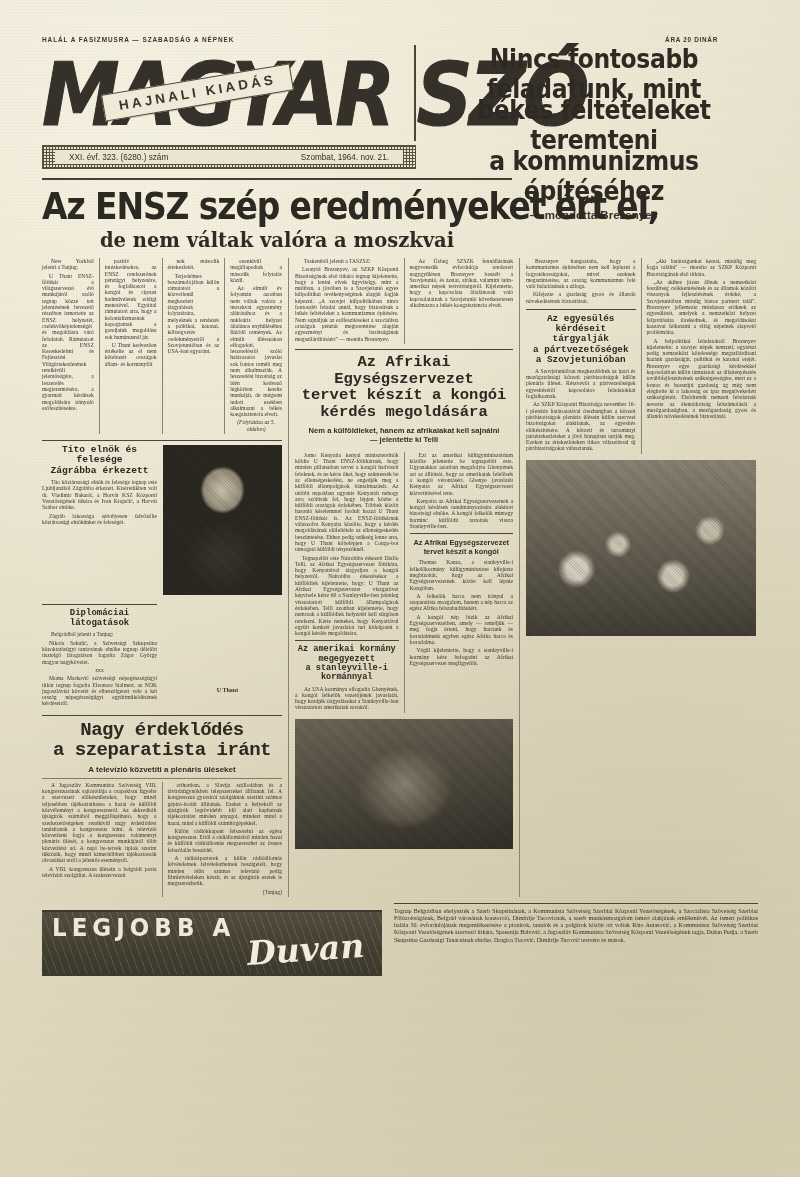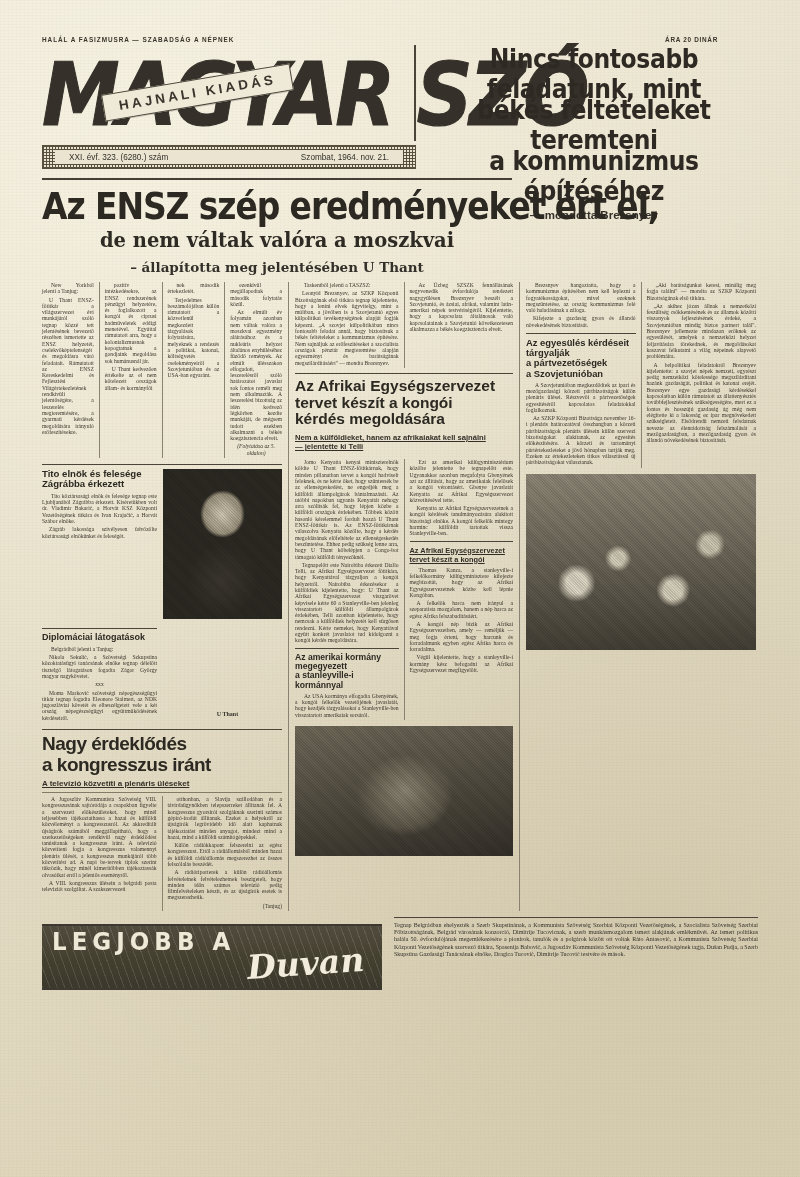--- a/index.html
+++ b/index.html
@@ -76,24 +76,24 @@
   
   .body{display:flex;margin-top:7px;}
   .col{position:relative;}
   .vr{width:1px;background:#8a8271;margin:0 5px;align-self:stretch;}
 
   p.tx{margin:0 0 2px;font-family:"Liberation Serif",serif;font-size:5.6px;
     line-height:6.3px;text-align:justify;text-indent:7px;color:#3b362d;
     hyphens:auto;-webkit-hyphens:auto;}
   p.tx.first{text-indent:9px;}
 
-  .sechead{font-family:Liberation Sans, sans-serif;font-weight:700;text-align:left;
+  .sechead{font-family:Liberation Mono, monospace;font-weight:700;text-align:center;
     color:#2c2922;line-height:1.08;}
-  .sub{font-family:"Liberation Sans",sans-serif;font-weight:700;
-    color:#332f28;text-decoration:underline;}
+  .sub{font-family:"Liberation Sans",sans-serif;font-weight:700;text-align:center;
+    color:#332f28;}
 
   .boxtop{border-top:1.6px solid #4a4439;padding-top:4px;margin-top:5px;}
 
   
   .photo{position:relative;overflow:hidden;background:#6a6456;}
   .photo .ph-in{position:absolute;inset:0;}
   .halftone{position:absolute;inset:0;opacity:.5;
     background-image:repeating-linear-gradient(45deg,rgba(0,0,0,.25) 0 1px,rgba(0,0,0,0) 1px 2px);}
   .portrait .ph-in{
     background:
@@ -160,21 +160,20 @@
   <div class="datebar">
     <div class="inner">
       <span>XXI. évf. 323. (6280.) szám</span>
       <span>Szombat, 1964. nov. 21.</span>
     </div>
   </div>
 
   <div class="banner">
     <h1>Az ENSZ szép eredményeket ért el,</h1>
     <h2>de nem váltak valóra a moszkvai</h2>
-    <h3>– állapította meg jelentésében U Thant</h3>
   </div>
 
   <div class="body">
 
     <div class="col" style="width:240px">
 
       <div style="display:flex">
         <div style="width:56px">
           <p class="tx first">New Yorkból jelenti a Tanjug:</p>
           <p class="tx">U Thant ENSZ-főtitkár a világszervezet évi munkájáról szóló tegnap közzé tett jelentésének bevezető részében ismertette az ENSZ helyzetét, cselekvőképtelenségét és megoldásra váró feladatait. Rámutatott az ENSZ Kereskedelmi és Fejlesztési Világértekezletének rendkívüli jelentőségére, a leszerelés megteremtésére, a gyarmati kérdések megoldására irányuló erőfeszítésekre.</p>
@@ -220,21 +219,21 @@
           <p class="tx" style="text-align:center;text-indent:0">xxx</p>
           <p class="tx">Moma Marković szövetségi népegészségügyi titkár tegnap fogadta Eleonore Stalmert, az NDK jugoszláviai követét és elbeszélgetett vele a két ország népegészségügyi együttműködésének kérdéseiről.</p>
         </div>
         <div style="flex:1;padding-top:88px">
           <div class="caption" style="text-align:center;font-weight:700">U Thant</div>
         </div>
       </div>
 
       <div class="boxtop" style="margin-top:6px">
         <div class="sechead" style="font-size:19px;letter-spacing:-.5px">Nagy érdeklődés</div>
-        <div class="sechead" style="font-size:19px;letter-spacing:-.5px">a kongresszus iránt</div>
+        <div class="sechead" style="font-size:19px;letter-spacing:-.5px">a szeparatista iránt</div>
         <div class="sub" style="font-size:8px;margin:4px 0 4px">A televízió közvetíti a plenáris üléseket</div>
         <div class="rule-hair" style="margin-bottom:3px"></div>
         <div style="display:flex">
           <div style="width:115px">
             <p class="tx first">A Jugoszláv Kommunista Szövetség VIII. kongresszusának sajtóródája a csapokban figyelte a szervezett előkészületeket, hogy minél teljesebben tájékoztathassa a hazai és külföldi közvéleményt a kongresszusról. Az akkreditált újságírók számából meggállapítható, hogy a szerkezetőségeken rendkívül nagy érdeklődést tanúsítanak a kongresszus iránt. A televízió közvetíteni fogja a kongresszus valamennyi plenáris ülését, a kongresszus munkájáról több közvetítést ad. A napi be-tervek tiplok szerint tükrözik, hogy minél kimerítőbben tájékoztassák olvasóikat erről a jelentős eseményről.</p>
             <p class="tx">A VIII. kongresszus ülésein a belgrádi posta televíziót szolgáltat. A szakszervezeti</p>
           </div>
           <div class="vr"></div>
           <div style="width:115px">
             <p class="tx first">otthonban, a Slavija szállodában és a távirdaügynökben telepszerreket állítanak fel. A kongresszus gyorsírói szolgáknak szerinti számos gépíró-irodát állítanak. Ezeket a helyekről az újságírók legrövidebb idő alatt kaphatnak tájékoztatást minden anyagot, mindezt mind a hazai, mind a külföldi számítógépekkel.</p>

